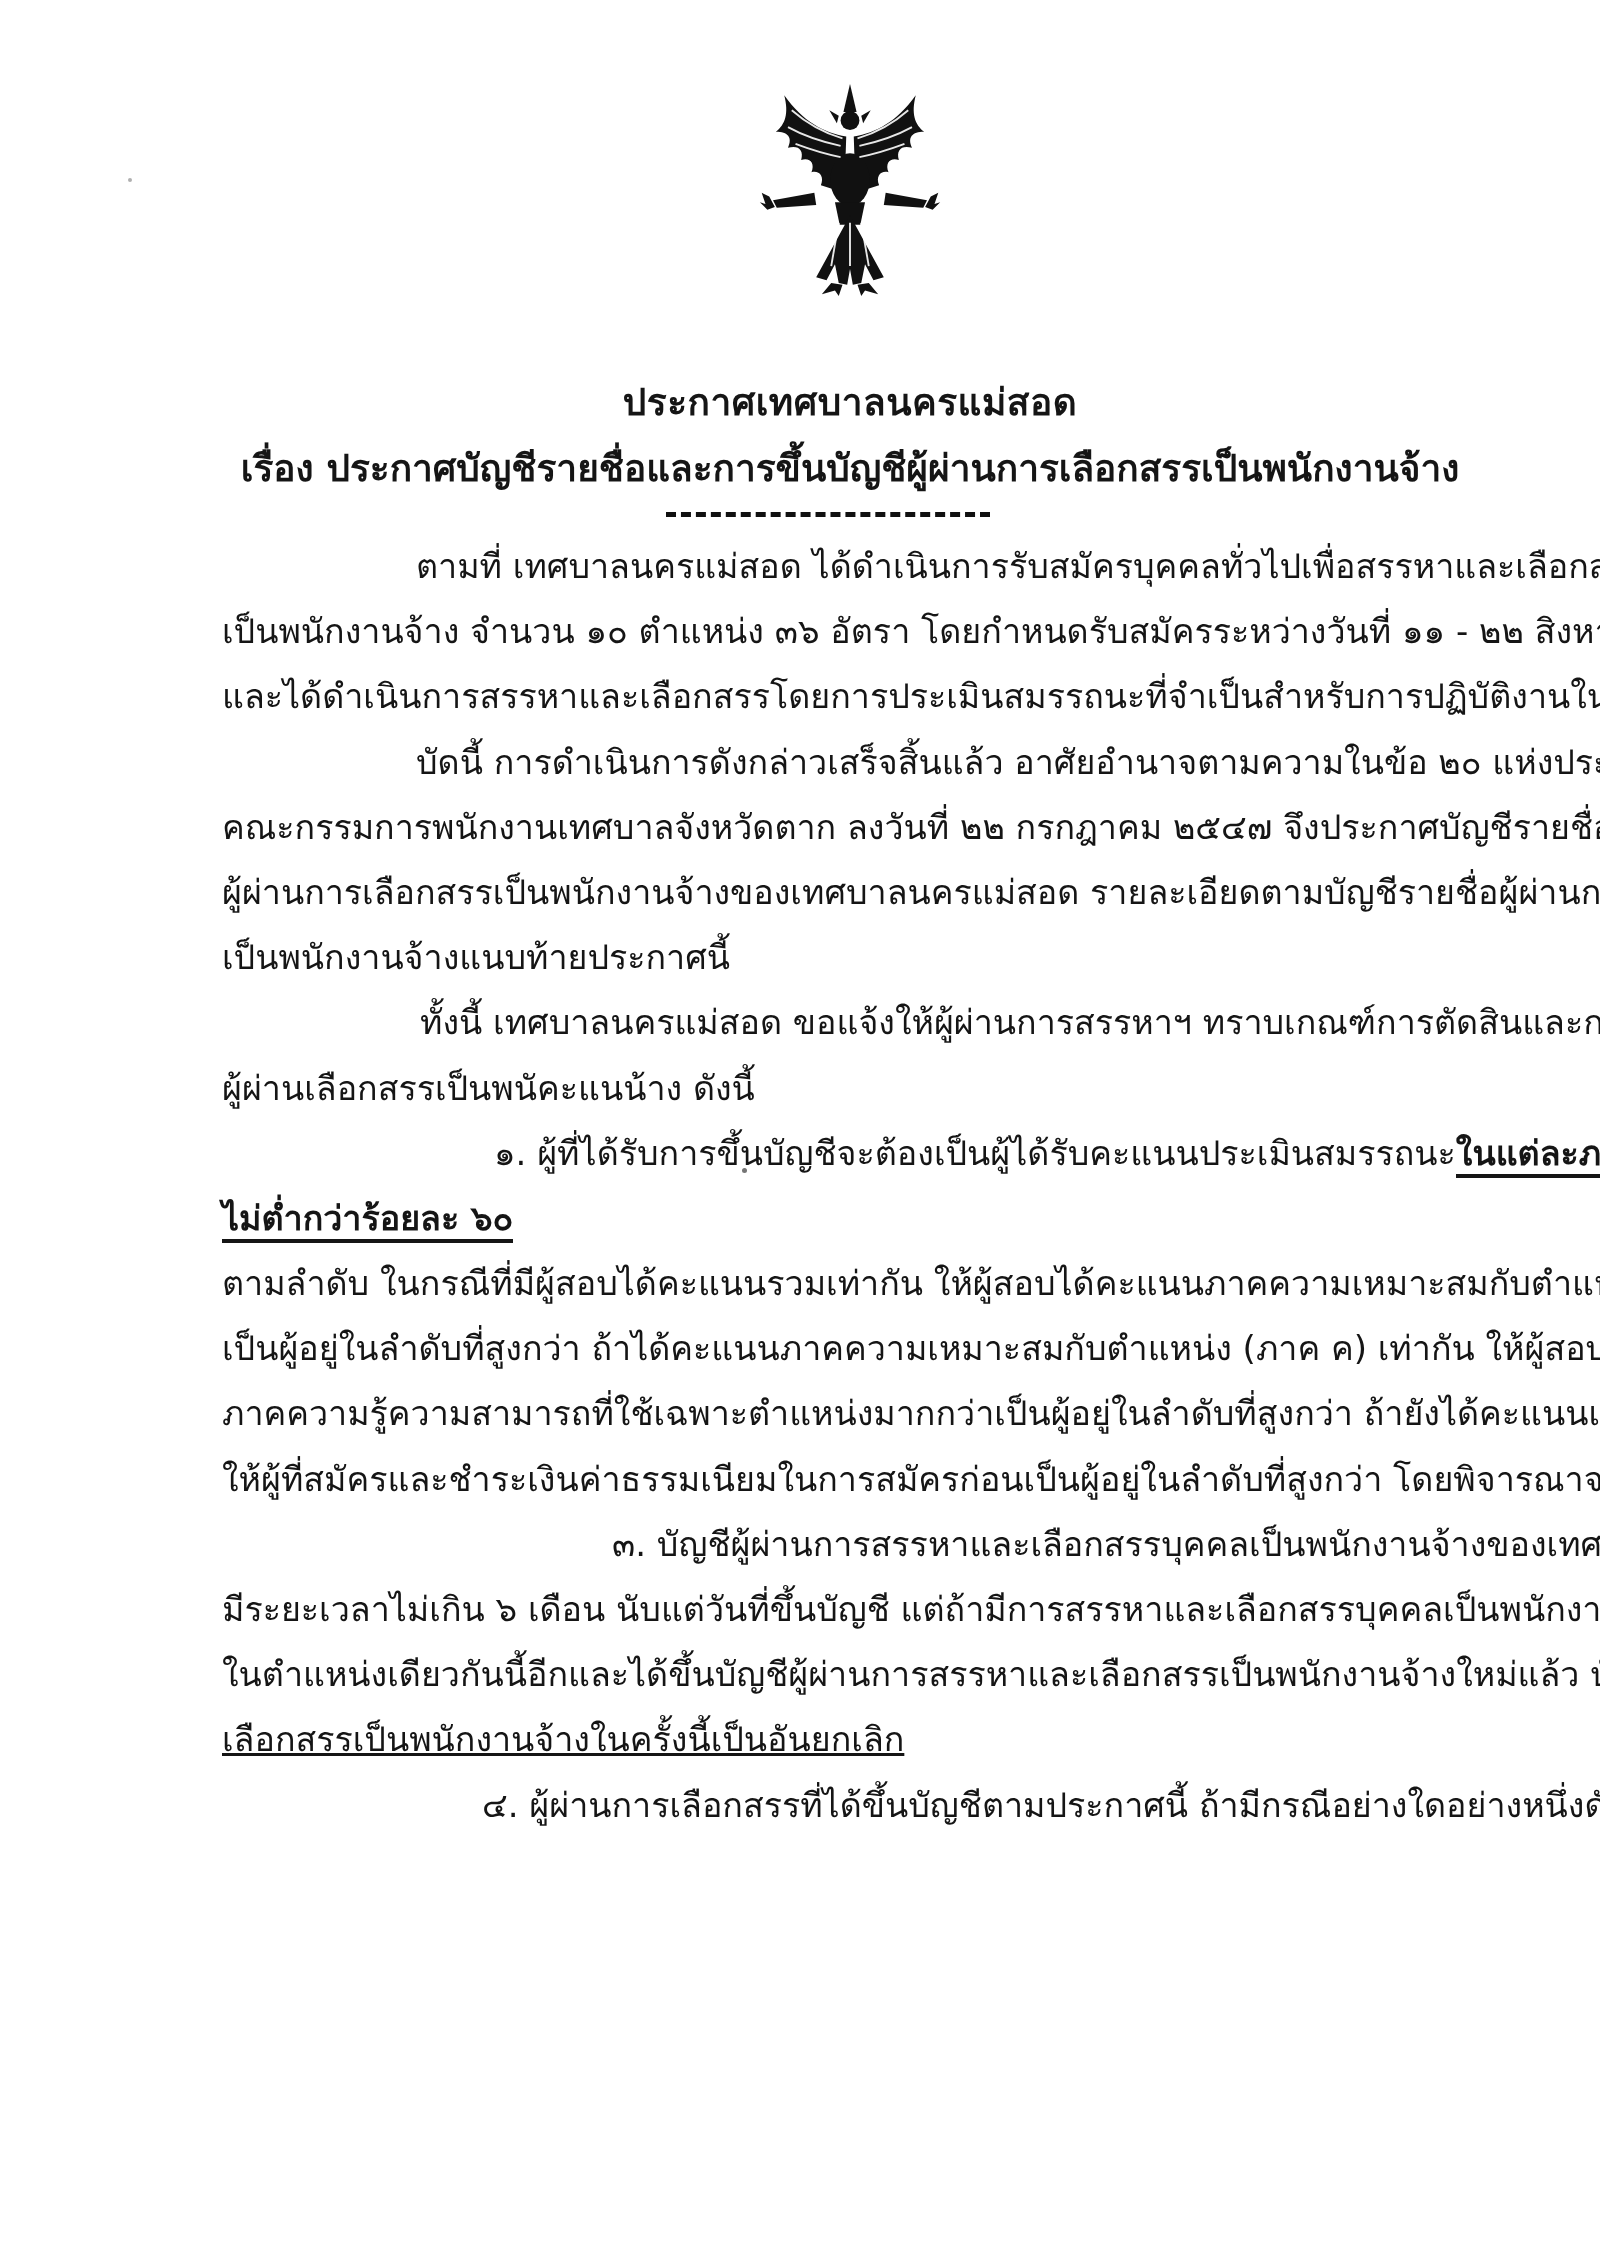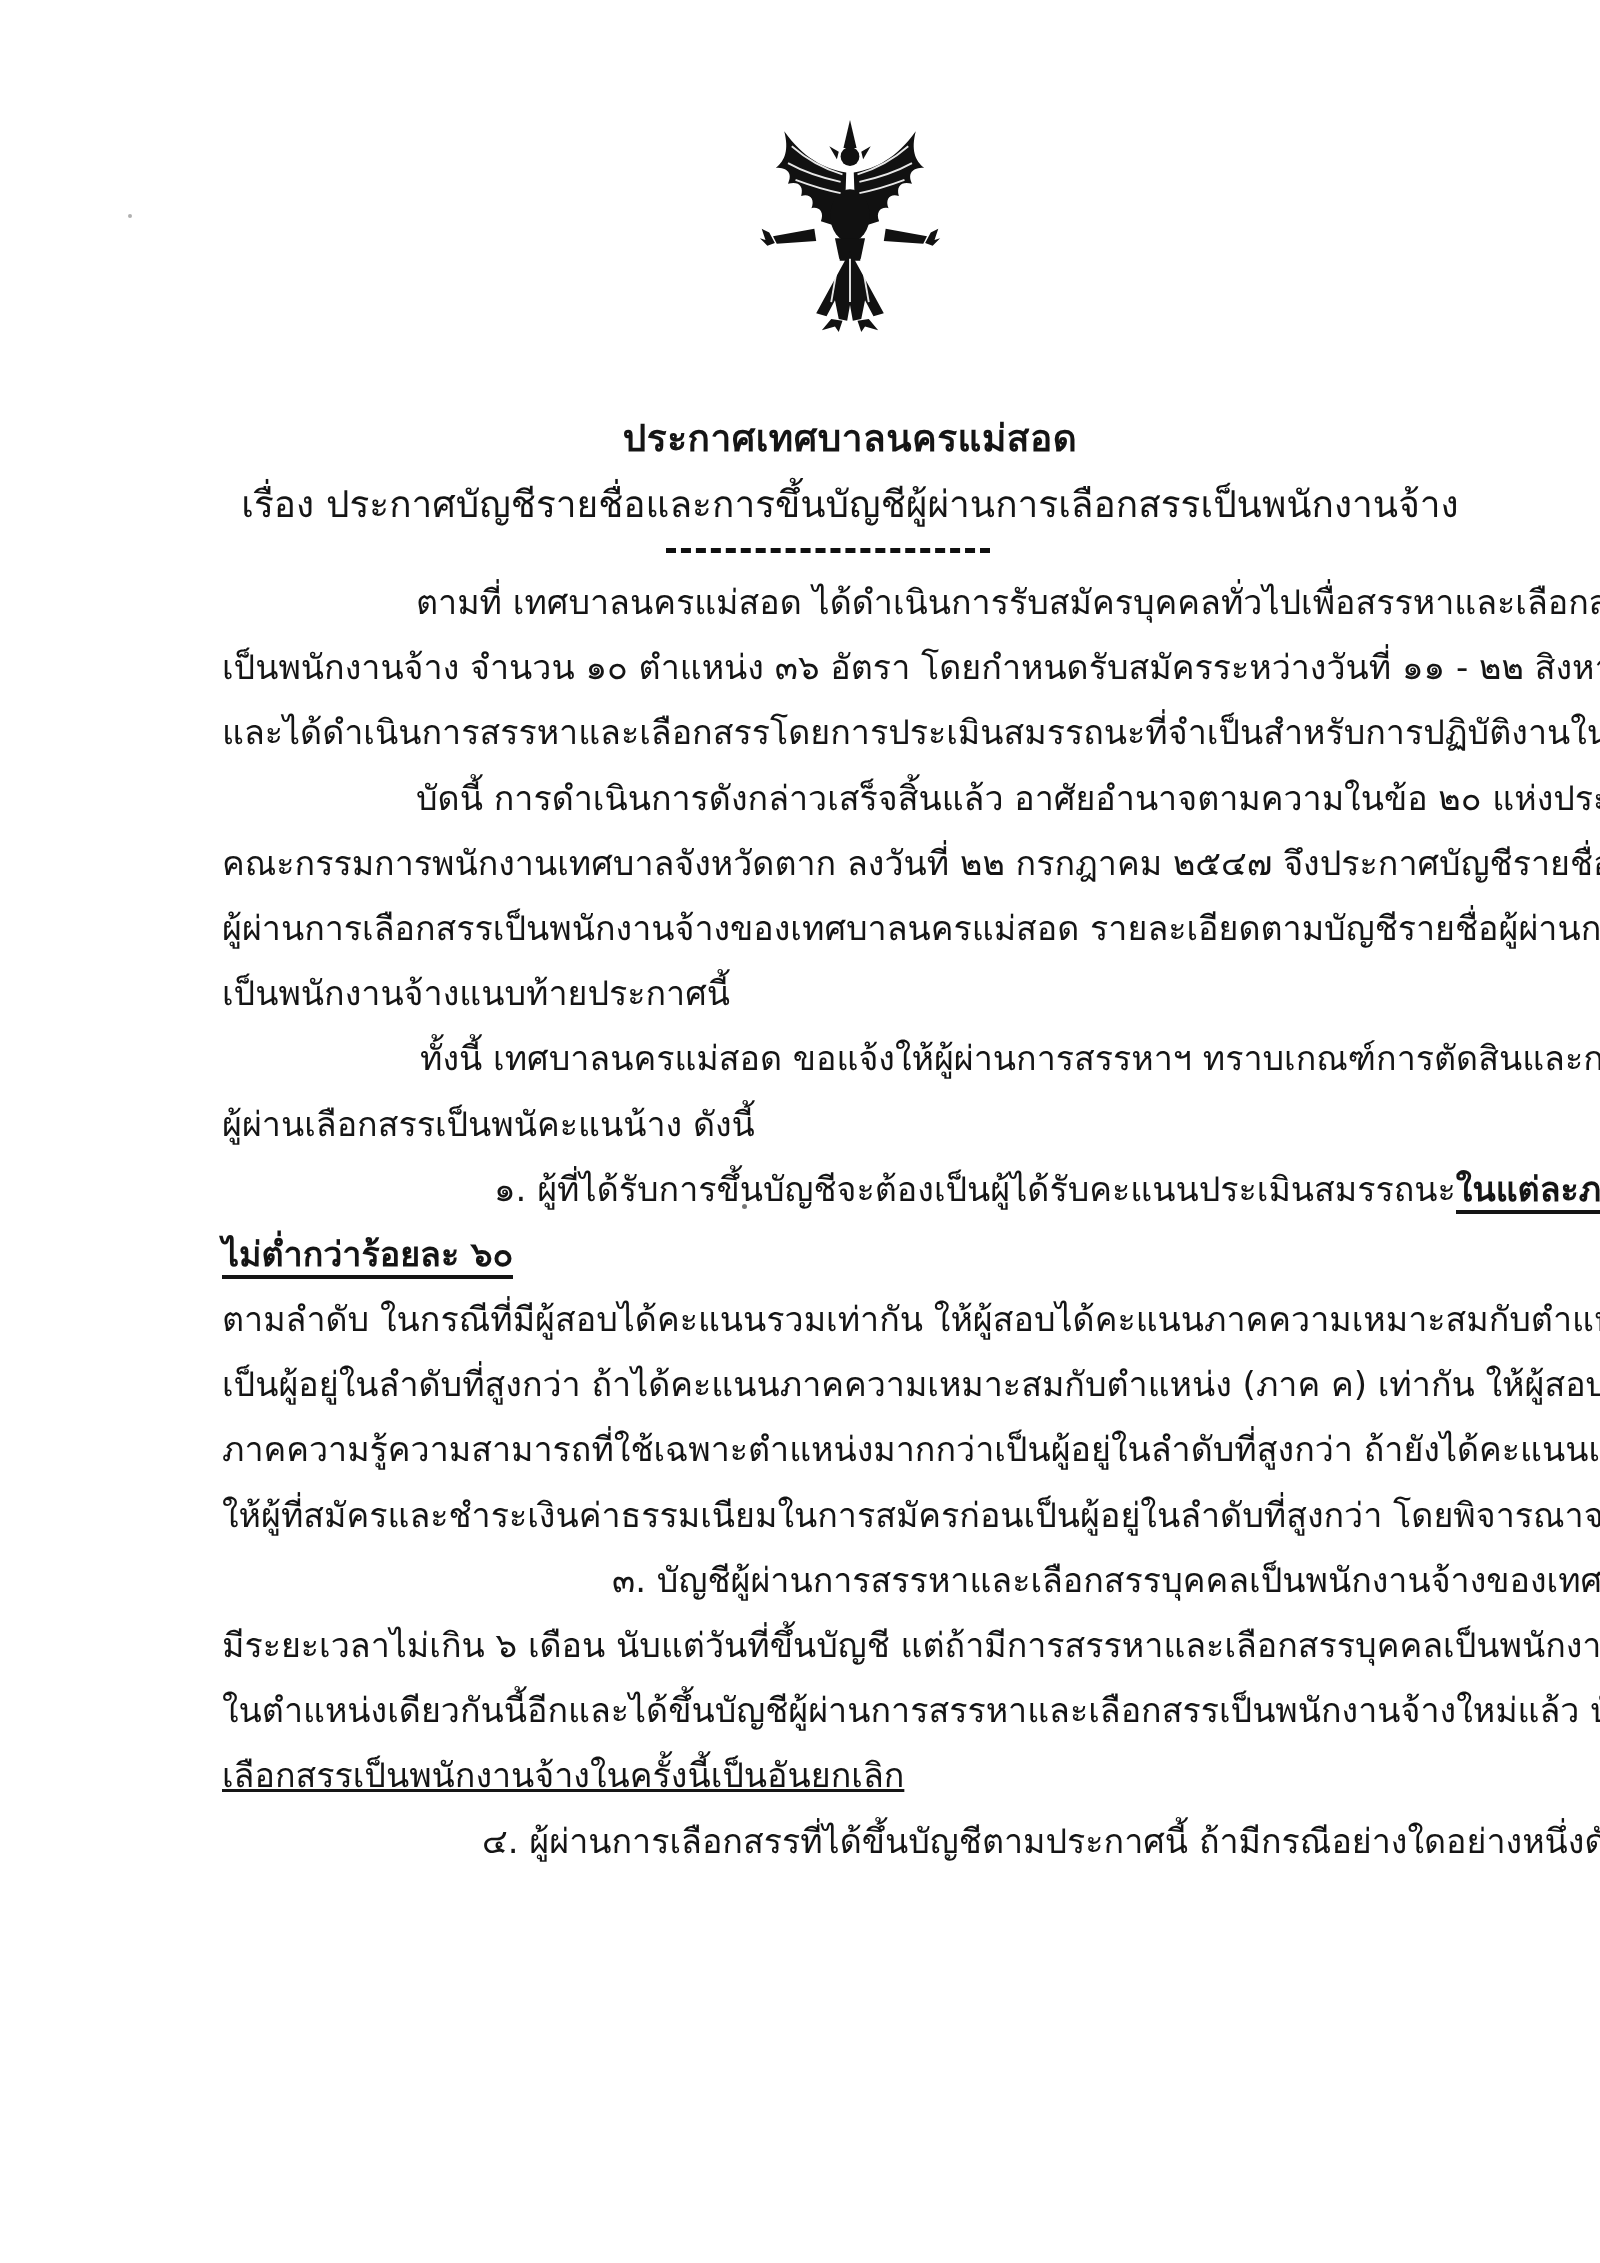--- a/index.html
+++ b/index.html
@@ -3,40 +3,39 @@
 <meta charset="utf-8">
 <style>
   html,body{margin:0;padding:0;background:#ffffff;}
   .page{
     position:relative;
     width:1600px;height:2010px;
     background:#ffffff;
     color:#151515;
     font-family:"DejaVu Sans","Liberation Sans",sans-serif;
     overflow:hidden;
-    margin-top:36px;
   }
   .emblem{
     position:absolute;
     left:756px;top:82px;
     width:188px;height:216px;
   }
   .emblem svg{width:100%;height:100%;display:block;}
   .header{
     position:absolute;
     left:100px;right:0;top:380px;
     text-align:center;
   }
   .doc-title{
     font-size:37px;font-weight:bold;line-height:46px;
     letter-spacing:0.5px;
   }
   .doc-subject{
     margin-top:20px;
-    font-size:37px;font-weight:normal;line-height:46px;
+    font-size:37px;font-weight:bold;line-height:46px;
   }
   .divider-line{
     position:absolute;
     left:666px;top:512px;
     width:324px;height:0;
     border-top:5px dashed #101010;
   }
   .body-text{
     position:absolute;
     left:222px;top:534px;width:1312px;

